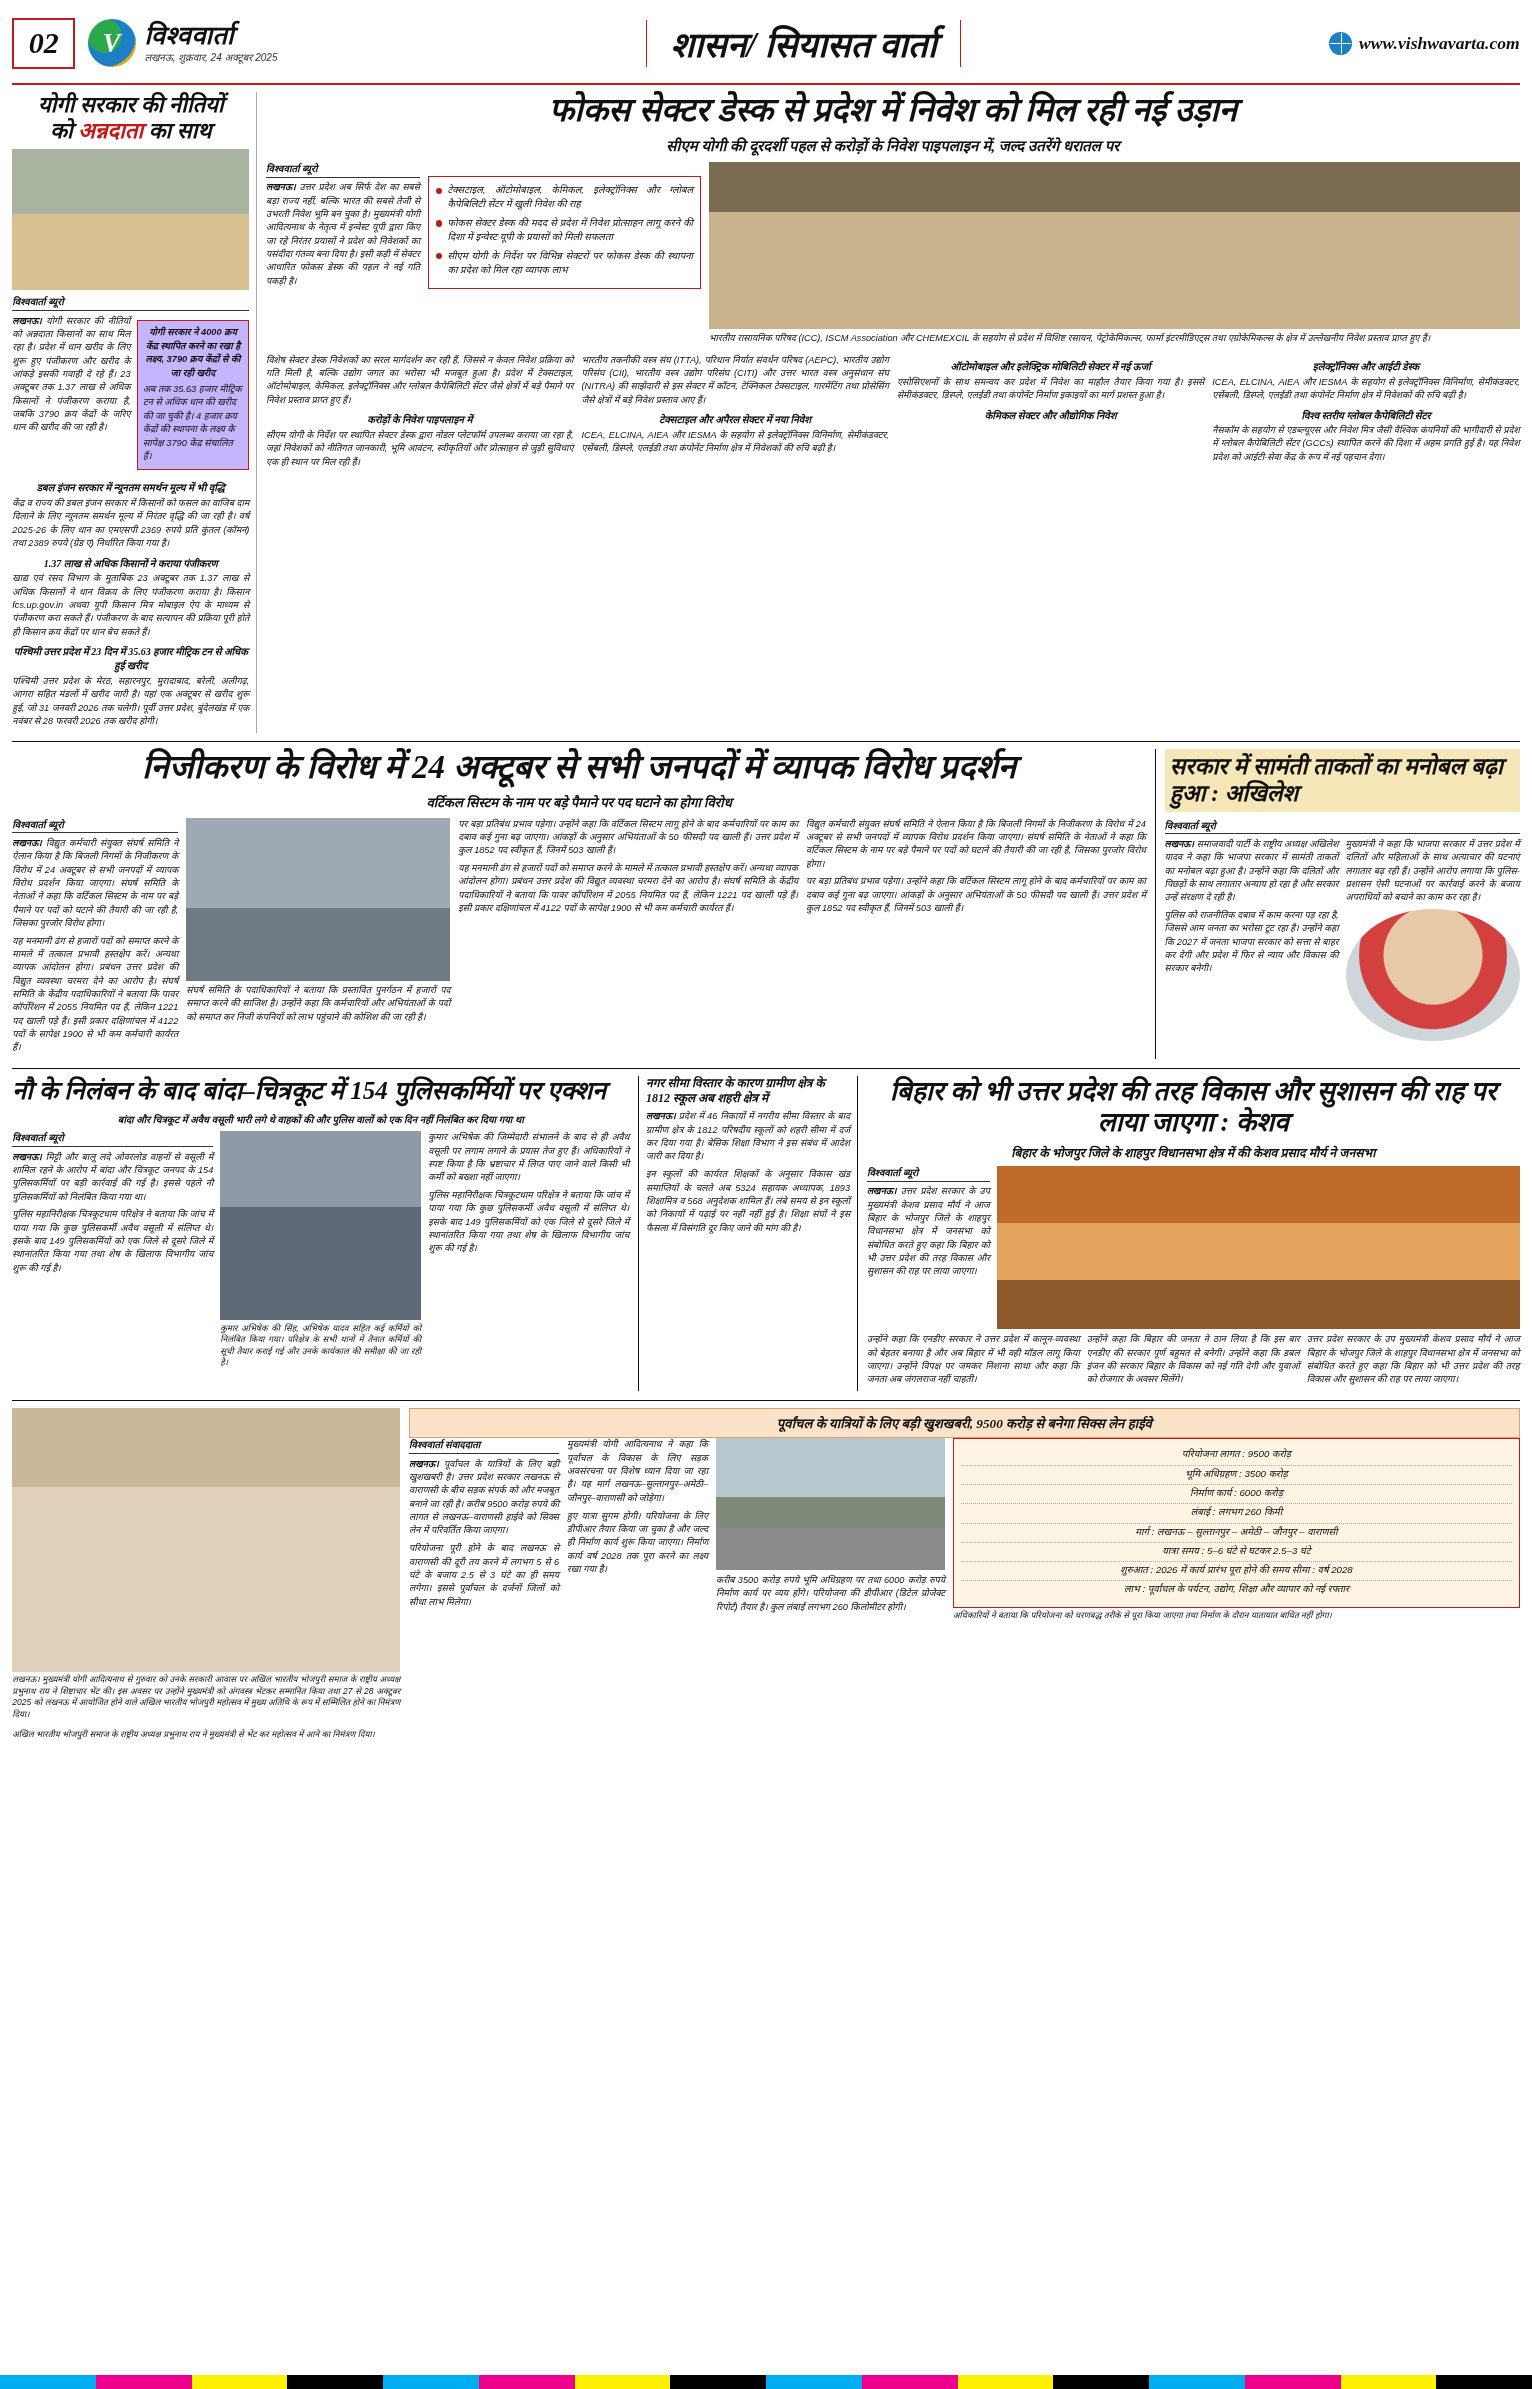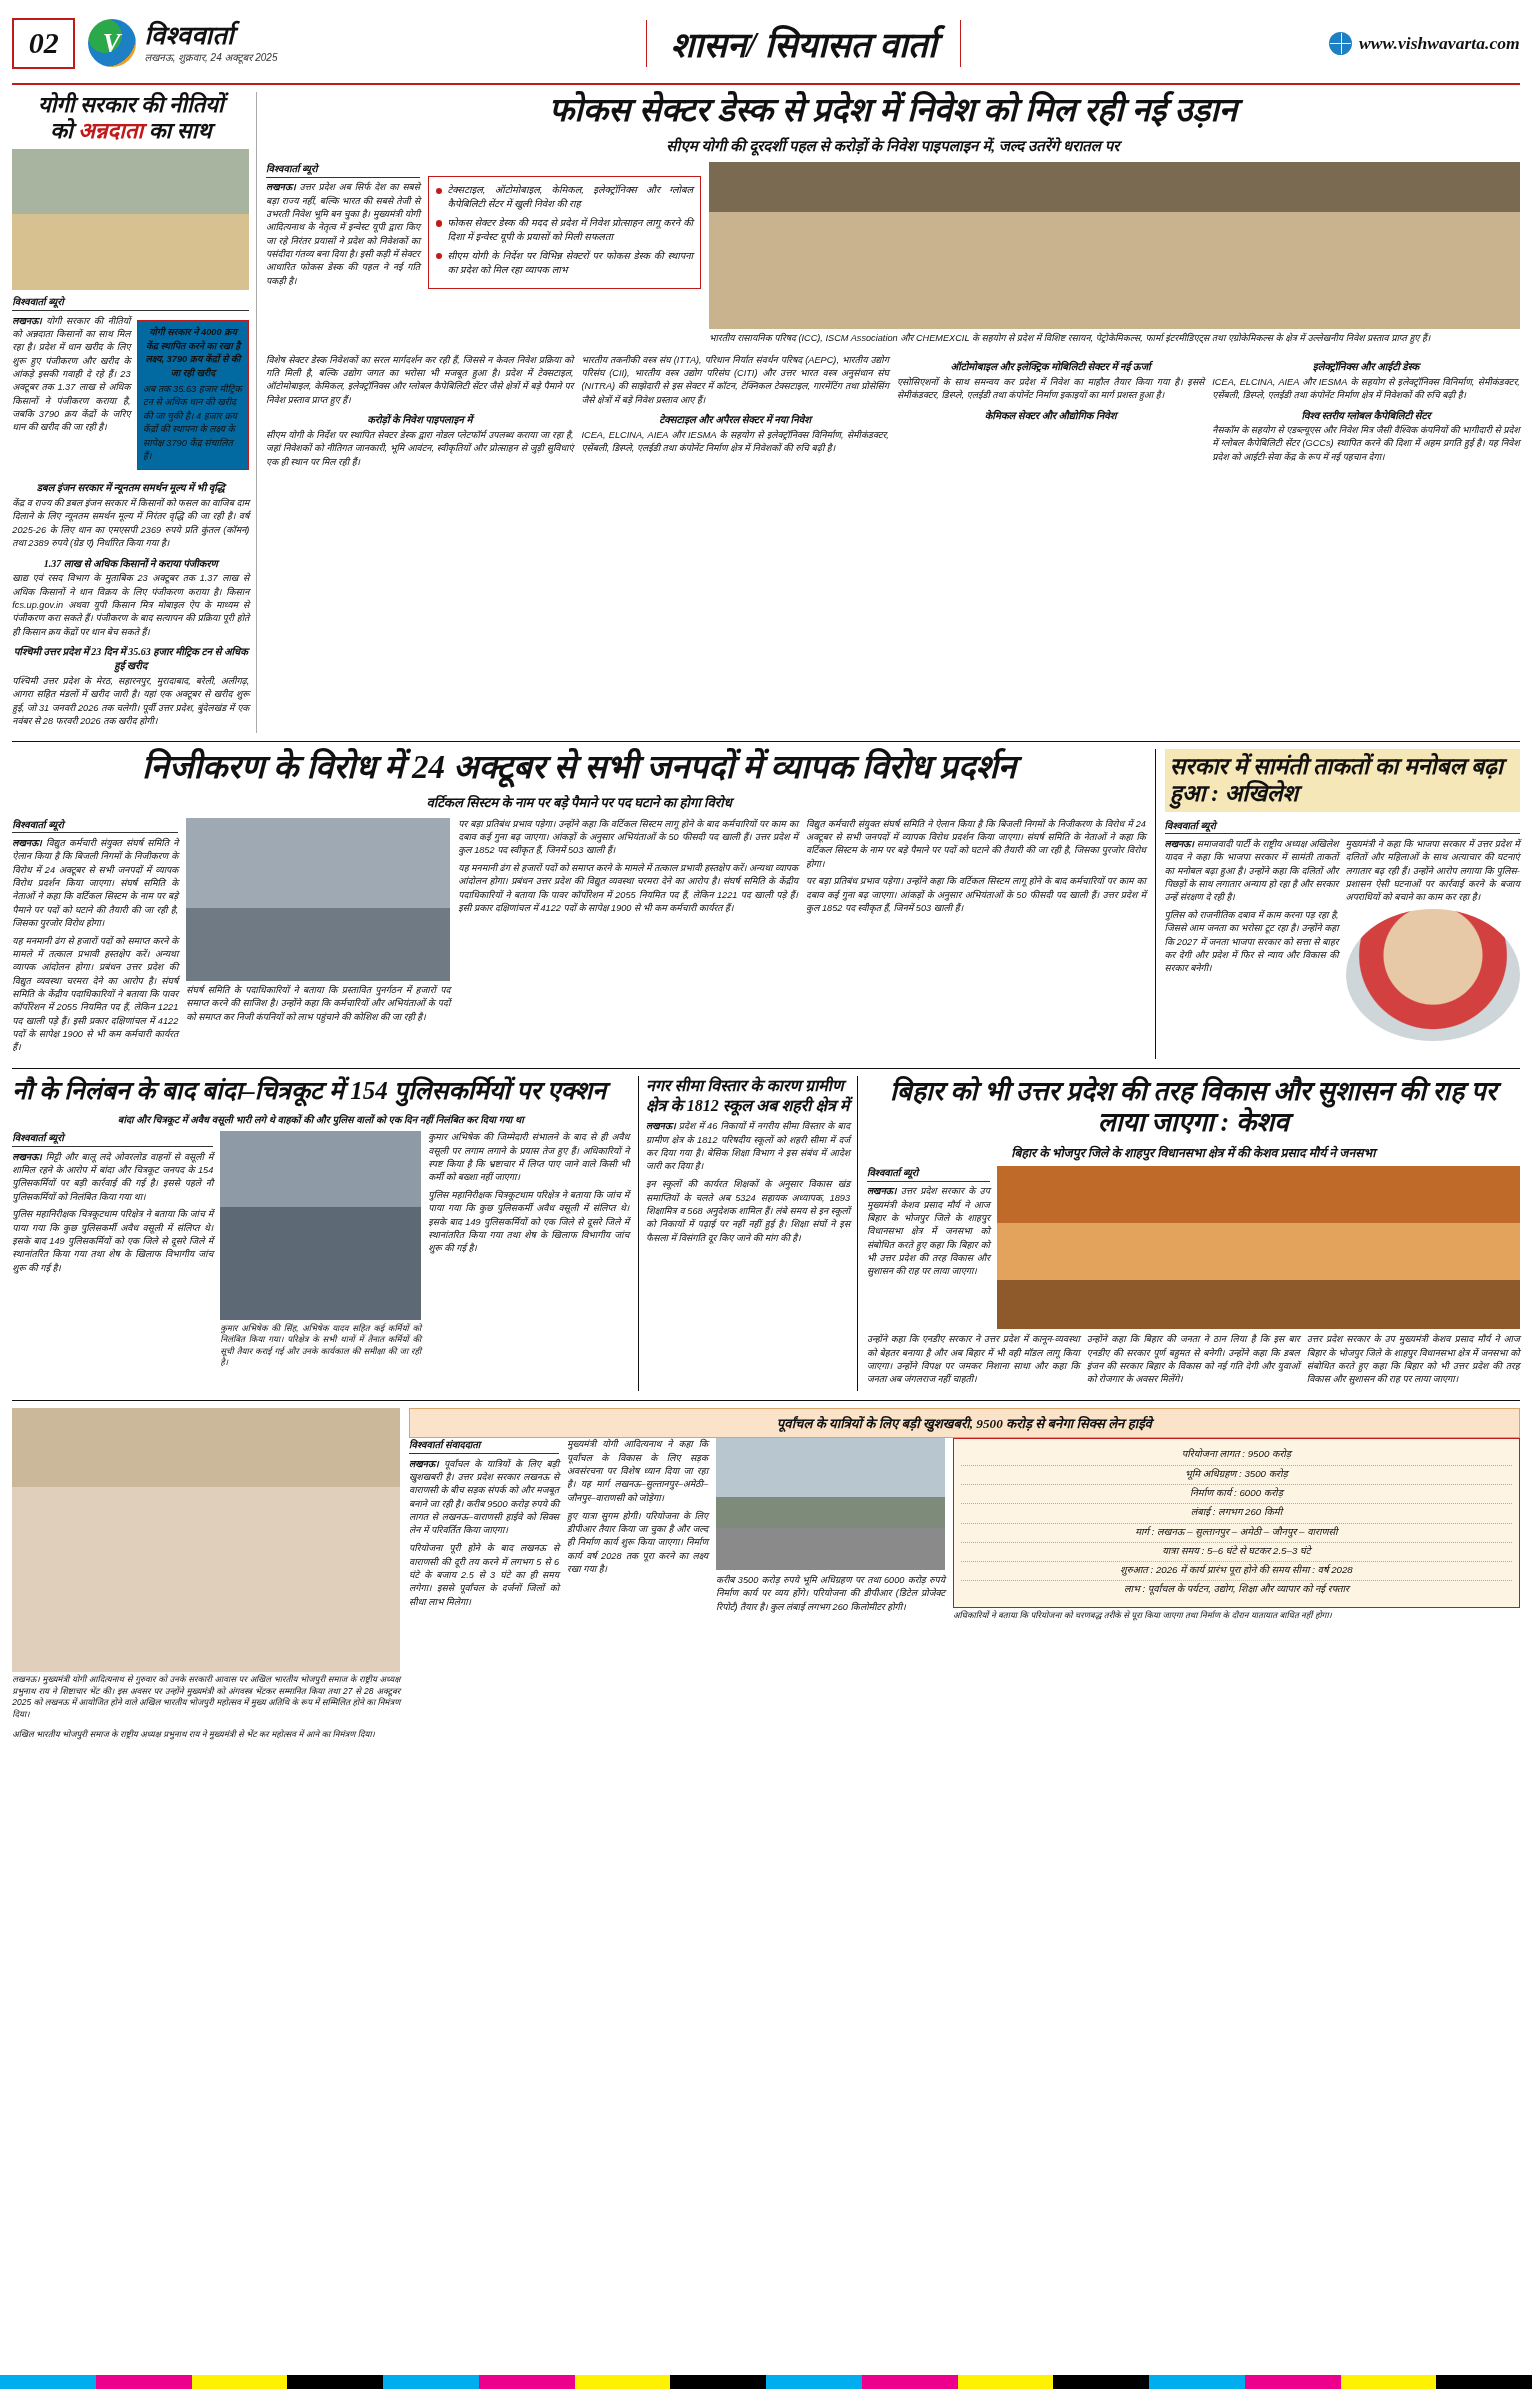--- a/index.html
+++ b/index.html
@@ -56,36 +56,36 @@
       font-family:"Liberation Serif", serif; }
   .bullets { border:1.3px solid #c01a1a; padding:6.2px 7px; }
   .bullets li { font-size:9.7px; line-height:1.42; margin-bottom:5.3px; list-style:none; position:relative; padding-left:11.4px; text-align:justify;}
   .bullets li:before { content:""; position:absolute; left:0; top:4.4px; width:6.2px; height:6.2px; background:#c01a1a; border-radius:50%; }
   .cols3 { display:flex; gap:8px; }
   .cols3 > div { flex:1; }
   .subhead { font-weight:bold; font-size:10px; text-align:center; margin:5.3px 0 2.6px; font-family:"Liberation Serif", serif;}
 
   .hl-box { border:0.9px solid #c01a1a; padding:5.3px; font-size:9.3px; line-height:1.45; margin:5.3px 0; }
   .hl-box b { display:block; text-align:center; margin-bottom:2.6px; }
-  .tint { background:#0369a1; }
+  .tint { background:#c4b5fd; }
 
   
   .s2 { display:flex; gap:8.8px; margin-top:8.8px; border-top:0.9px solid #111; padding-top:7px; }
   .s2-main { flex:1; }
   .s2-main h1 { font-size:33px; line-height:1.15; text-align:center; margin:0; }
   .s2-main .sub { text-align:center; font-size:13.2px; font-weight:bold; margin:5.3px 0 7px; font-family:"Liberation Serif", serif;}
   .s2-side { width:365px; border-left:0.9px solid #111; padding-left:8.8px; }
   .s2-side h1 { font-size:23px; line-height:1.2; margin:0 0 7px; color:#111; background:#f6e7b8; padding:3.5px 5.3px; }
 
   
   .s3 { display:flex; gap:8.8px; margin-top:8.8px; border-top:0.9px solid #111; padding-top:7px; }
   .s3-left { width:617px; }
   .s3-left h1 { font-size:25px; line-height:1.2; margin:0 0 7px; }
   .s3-mid { width:220px; border-left:0.9px solid #111; border-right:0.9px solid #111; padding:0 7px; }
-  .s3-mid h3 { font-size:16px; line-height:1.25; margin:0 0 4.4px; font-family:"Liberation Serif", serif;}
+  .s3-mid h3 { font-size:12px; line-height:1.25; margin:0 0 4.4px; font-family:"Liberation Serif", serif;}
   .s3-right { flex:1; }
   .s3-right h1 { font-size:26.4px; line-height:1.18; margin:0 0 5.3px; text-align:left; }
   .s3-right .sub { font-size:12.3px; font-weight:bold; font-family:"Liberation Serif", serif; margin-bottom:5.3px; }
 
   
   .s4 { display:flex; gap:8.8px; margin-top:8.8px; border-top:0.9px solid #111; padding-top:7px; }
   .s4-left { width:388px; }
   .s4-right { flex:1; }
   .banner { background:#fbe3c9; border:0.9px solid #d8a46a; text-align:center; font-weight:bold;
       font-size:13.2px; padding:5.3px; font-family:"Liberation Serif", serif; }

